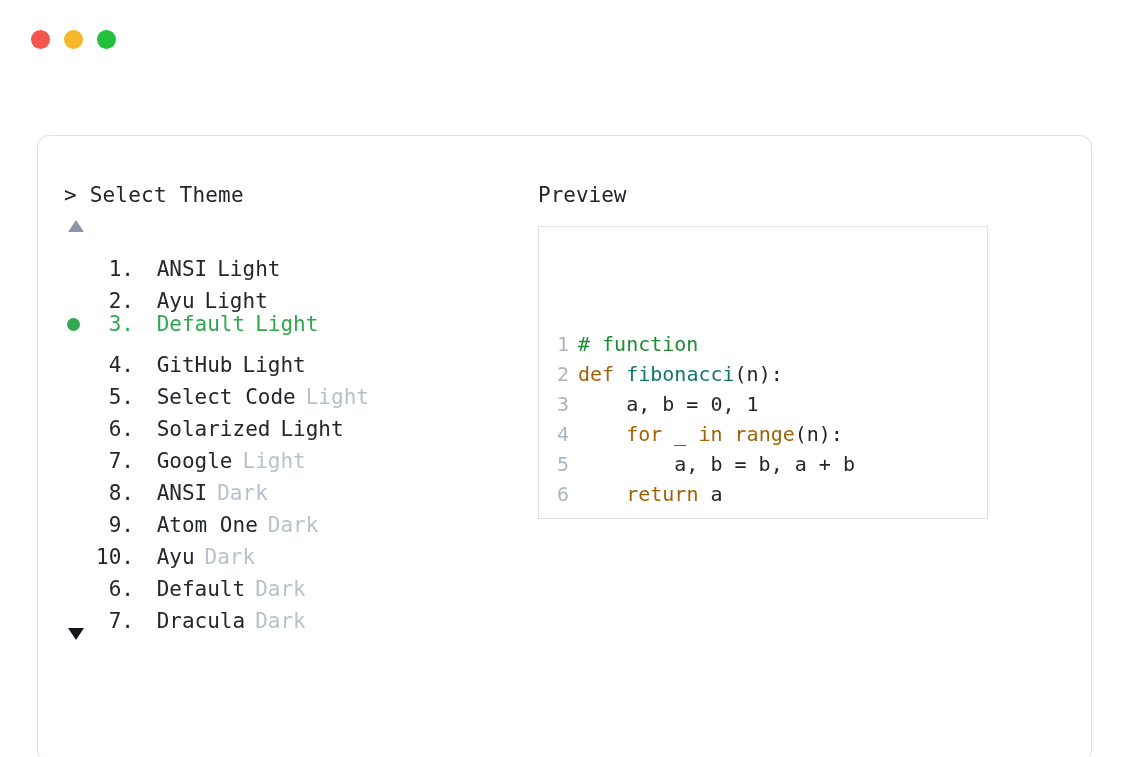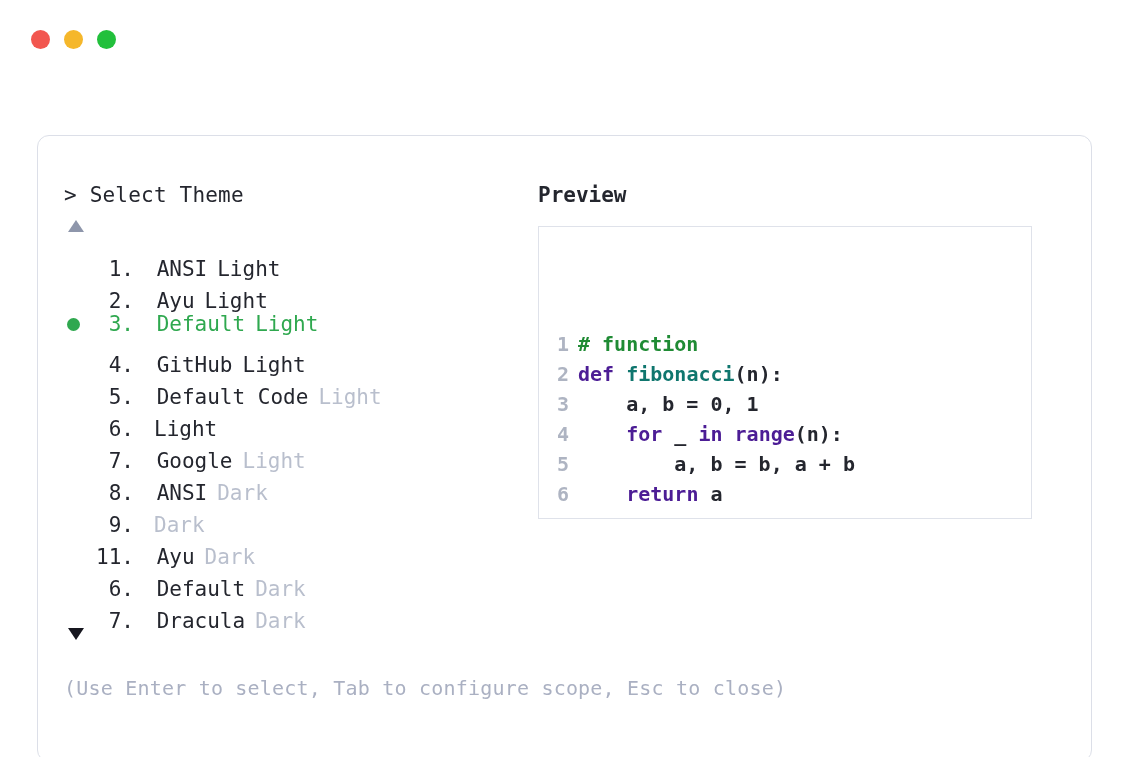--- a/index.html
+++ b/index.html
@@ -143,31 +143,30 @@
     white-space: pre;
     letter-spacing: 0.2px;
   }
 
   
   .right-pane {
     position: absolute;
     left: 500px;
     top: 46px;
     width: 528px;
-    font-weight: bold;
   }
   .preview-heading {
     font-size: 21px;
     color: #24262e;
     line-height: 26px;
     white-space: pre;
   }
   .preview-box {
     margin-top: 18px;
-    width: 494px;
+    width: 450px;
     height: 293px;
     border: 1.6px solid #dfe2ea;
     box-sizing: border-box;
     background: #ffffff;
     position: relative;
     overflow: hidden;
   }
   .code {
     position: absolute;
     left: 10px;
@@ -179,21 +178,21 @@
   }
   .code-line { display: block; height: 30px; white-space: pre; }
   .gutter {
     color: #aeb4c2;
     display: inline-block;
     width: 20px;
     text-align: right;
     padding-right: 9px;
   }
   .tok-comment { color: #1f8b34; }
-  .tok-kw      { color: #4c1d95; }
+  .tok-kw      { color: #a16207; }
   .tok-fn      { color: #0f766e; }
   .tok-plain   { color: #24262e; }
 </style>
 </head>
 <body>
 
 <div class="titlebar">
   <span class="dot dot-close"></span>
   <span class="dot dot-min"></span>
   <span class="dot dot-max"></span>
@@ -205,34 +204,33 @@
     <div class="left-pane">
       <div class="prompt-heading">&gt; Select Theme</div>
 
       <div class="scroll-arrow arrow-up"></div>
 
       <ul class="theme-list">
           <li class="theme-item"><span class="bullet-slot"></span><span class="item-index">1.</span><span class="item-dot-sep"></span><span class="item-name"> ANSI</span><span class="item-suffix">Light</span></li>
           <li class="theme-item"><span class="bullet-slot"></span><span class="item-index">2.</span><span class="item-dot-sep"></span><span class="item-name"> Ayu</span><span class="item-suffix">Light</span></li>
           <li class="theme-item selected"><span class="bullet-slot"><span class="bullet"></span></span><span class="item-index">3.</span><span class="item-dot-sep"></span><span class="item-name"> Default</span><span class="item-suffix">Light</span></li>
           <li class="theme-item"><span class="bullet-slot"></span><span class="item-index">4.</span><span class="item-dot-sep"></span><span class="item-name"> GitHub</span><span class="item-suffix">Light</span></li>
-          <li class="theme-item"><span class="bullet-slot"></span><span class="item-index">5.</span><span class="item-dot-sep"></span><span class="item-name"> Default Code</span><span class="item-suffix muted">Light</span></li>
-          <li class="theme-item"><span class="bullet-slot"></span><span class="item-index">6.</span><span class="item-dot-sep"></span><span class="item-suffix">Light</span></li>
+          <li class="theme-item"><span class="bullet-slot"></span><span class="item-index">5.</span><span class="item-dot-sep"></span><span class="item-name"> Select Code</span><span class="item-suffix muted">Light</span></li>
+          <li class="theme-item"><span class="bullet-slot"></span><span class="item-index">6.</span><span class="item-dot-sep"></span><span class="item-name"> Solarized</span><span class="item-suffix">Light</span></li>
           <li class="theme-item"><span class="bullet-slot"></span><span class="item-index">7.</span><span class="item-dot-sep"></span><span class="item-name"> Google</span><span class="item-suffix muted">Light</span></li>
           <li class="theme-item"><span class="bullet-slot"></span><span class="item-index">8.</span><span class="item-dot-sep"></span><span class="item-name"> ANSI</span><span class="item-suffix muted">Dark</span></li>
-          <li class="theme-item"><span class="bullet-slot"></span><span class="item-index">9.</span><span class="item-dot-sep"></span><span class="item-suffix muted">Dark</span></li>
-          <li class="theme-item"><span class="bullet-slot"></span><span class="item-index">11.</span><span class="item-dot-sep"></span><span class="item-name"> Ayu</span><span class="item-suffix muted">Dark</span></li>
+          <li class="theme-item"><span class="bullet-slot"></span><span class="item-index">9.</span><span class="item-dot-sep"></span><span class="item-name"> Atom One</span><span class="item-suffix muted">Dark</span></li>
+          <li class="theme-item"><span class="bullet-slot"></span><span class="item-index">10.</span><span class="item-dot-sep"></span><span class="item-name"> Ayu</span><span class="item-suffix muted">Dark</span></li>
           <li class="theme-item"><span class="bullet-slot"></span><span class="item-index">6.</span><span class="item-dot-sep"></span><span class="item-name"> Default</span><span class="item-suffix muted">Dark</span></li>
           <li class="theme-item"><span class="bullet-slot"></span><span class="item-index">7.</span><span class="item-dot-sep"></span><span class="item-name"> Dracula</span><span class="item-suffix muted">Dark</span></li>
         </ul>
 
       <div class="scroll-arrow arrow-down"></div>
     </div>
 
-    <div class="hint">(Use Enter to select, Tab to configure scope, Esc to close)</div>
 
     <div class="right-pane">
       <div class="preview-heading">Preview</div>
       <div class="preview-box">
         <div class="code">
           <div id="code-lines"><span class="code-line"><span class="gutter">1</span><span class="tok-comment"># function</span></span><span class="code-line"><span class="gutter">2</span><span class="tok-kw">def </span><span class="tok-fn">fibonacci</span><span class="tok-plain">(n):</span></span><span class="code-line"><span class="gutter">3</span><span class="tok-plain">    a, b = 0, 1</span></span><span class="code-line"><span class="gutter">4</span><span class="tok-plain">    </span><span class="tok-kw">for</span><span class="tok-plain"> _ </span><span class="tok-kw">in range</span><span class="tok-plain">(n):</span></span><span class="code-line"><span class="gutter">5</span><span class="tok-plain">        a, b = b, a + b</span></span><span class="code-line"><span class="gutter">6</span><span class="tok-plain">    </span><span class="tok-kw">return</span><span class="tok-plain"> a</span></span></div>
           
         </div>
       </div>
     </div>

